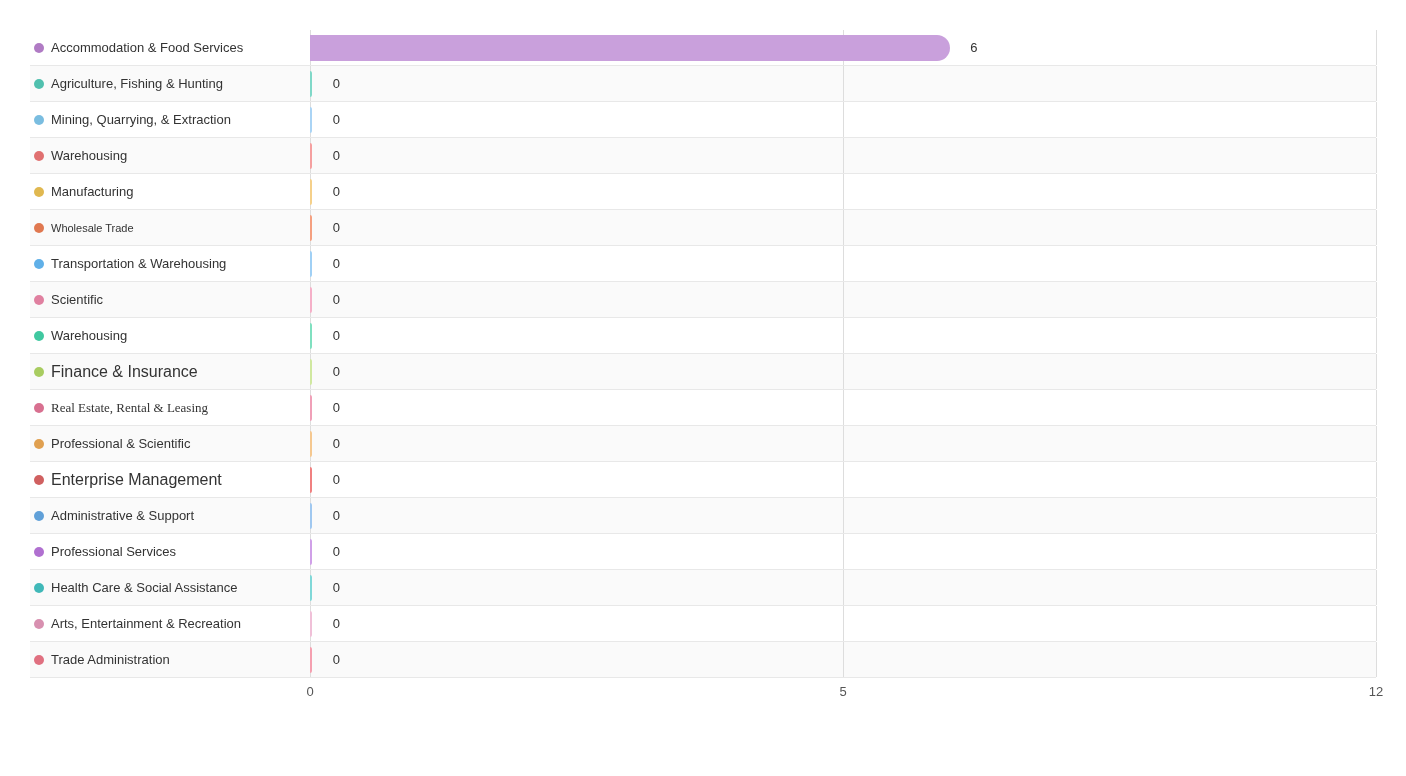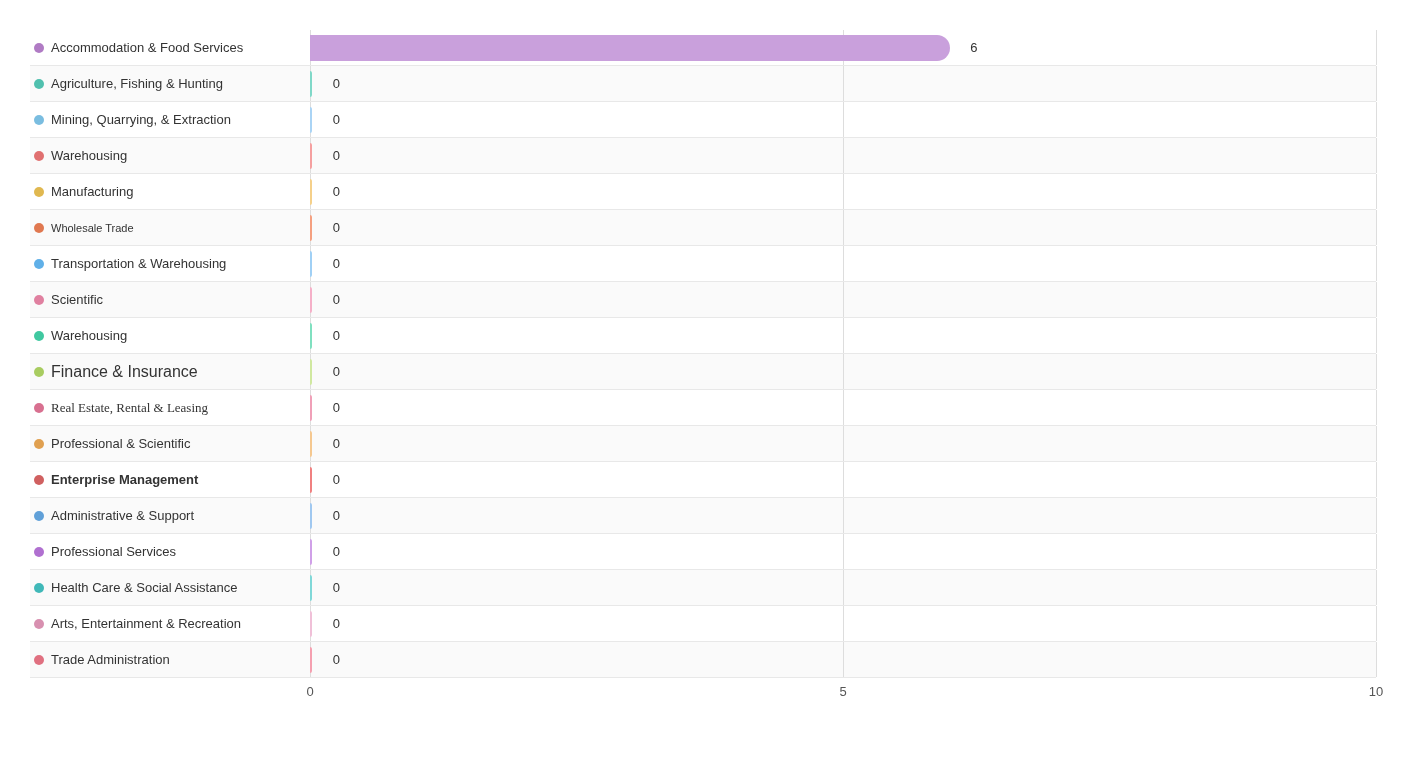--- a/index.html
+++ b/index.html
@@ -273,21 +273,21 @@
           <div class="grid-line" style="left: 50%;"></div>
           <div class="grid-line" style="left: 100%;"></div>
           <div class="bar-fill" style="width: 2px; background: rgb(245, 200, 144); position: relative; z-index: 1;">
             <span class="bar-value">0</span>
           </div>
         </div>
       </div>
       <div class="bar-row">
         <div class="bar-label">
           <div class="bar-label-dot" style="background: rgb(208, 96, 96);"></div>
-          <span style="font-size: 13px; font-weight: bold;">Enterprise Management</span>
+          <span style="font-size: 16px;">Enterprise Management</span>
         </div>
         <div class="bar-container">
           <div class="grid-line" style="left: 0%;"></div>
           <div class="grid-line" style="left: 50%;"></div>
           <div class="grid-line" style="left: 100%;"></div>
           <div class="bar-fill" style="width: 2px; background: rgb(240, 128, 128); position: relative; z-index: 1;">
             <span class="bar-value">0</span>
           </div>
         </div>
       </div>
@@ -358,15 +358,15 @@
           <div class="grid-line" style="left: 100%;"></div>
           <div class="bar-fill" style="width: 2px; background: rgb(245, 160, 176); position: relative; z-index: 1;">
             <span class="bar-value">0</span>
           </div>
         </div>
       </div>
     </div>
   <div class="x-axis" id="x-axis">
       <div class="x-tick" style="left: 0%;">0</div>
       <div class="x-tick" style="left: 50%;">5</div>
-      <div class="x-tick" style="left: 100%;">10</div>
+      <div class="x-tick" style="left: 100%;">12</div>
     </div>
 </div>
 
 </body></html>

